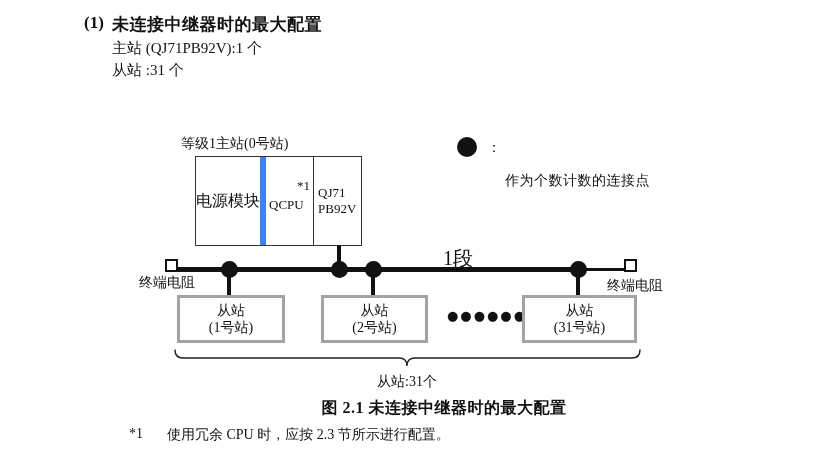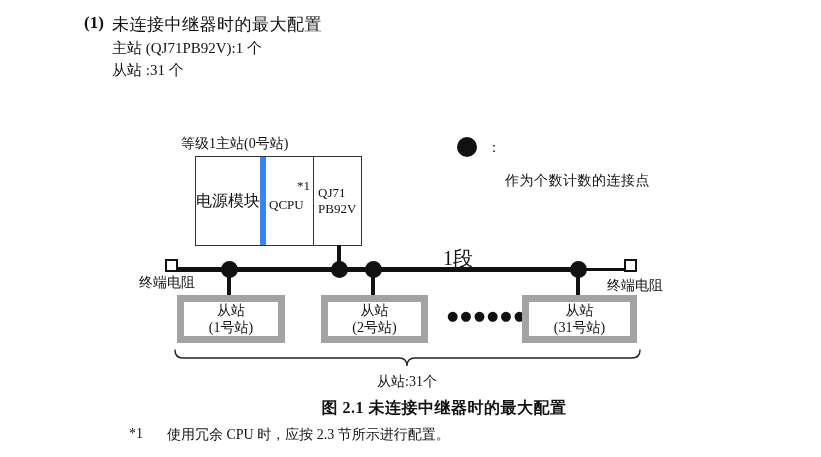--- a/index.html
+++ b/index.html
@@ -9,21 +9,21 @@
     height: 457px;
     background: #ffffff;
     font-family: "Liberation Serif", "DejaVu Serif", serif;
     color: #111111;
     overflow: hidden;
   }
   .abs { position: absolute; }
 
   
   .h-index   { left: 84px;  top: 13px; font-size: 17px; font-weight: bold; }
-  .h-title   { left: 112px; top: 13px; font-size: 17px; font-weight: normal; letter-spacing: 0.5px; }
+  .h-title   { left: 112px; top: 13px; font-size: 17px; font-weight: bold; letter-spacing: 0.5px; }
   .spec1     { left: 112px; top: 39px; font-size: 15px; }
   .spec2     { left: 112px; top: 61px; font-size: 15px; }
 
   
   .master-label { left: 181px; top: 135px; font-size: 14px; }
   .master-box {
     left: 195px; top: 156px; width: 167px; height: 90px;
     border: 1px solid #333; box-sizing: border-box;
     display: flex;
   }
@@ -72,21 +72,21 @@
   .nd4 { left: 570px; top: 261px; }
 
   .vline { width: 4px; background: #111; }
   .vl-master { left: 337px; top: 245px; height: 24px; }
   .vl-s1 { left: 227px; top: 271px; height: 25px; }
   .vl-s2 { left: 371px; top: 271px; height: 25px; }
   .vl-s3 { left: 576px; top: 271px; height: 25px; }
 
   
   .slave-box {
-    border: 7px solid #a3a3a3; box-sizing: border-box;
+    border: 3px solid #a3a3a3; box-sizing: border-box;
     display: flex; flex-direction: column; align-items: center; justify-content: center;
     font-size: 14px; line-height: 1.25; top: 295px; height: 48px;
   }
   .sb1 { left: 177px; width: 108px; }
   .sb2 { left: 321px; width: 107px; }
   .sb3 { left: 522px; width: 115px; }
 
   .ellipsis {
     left: 447px; top: 308px; width: 72px; text-align: center;
     font-size: 13px; letter-spacing: 2px; color: #111; font-family: "DejaVu Sans", sans-serif;

